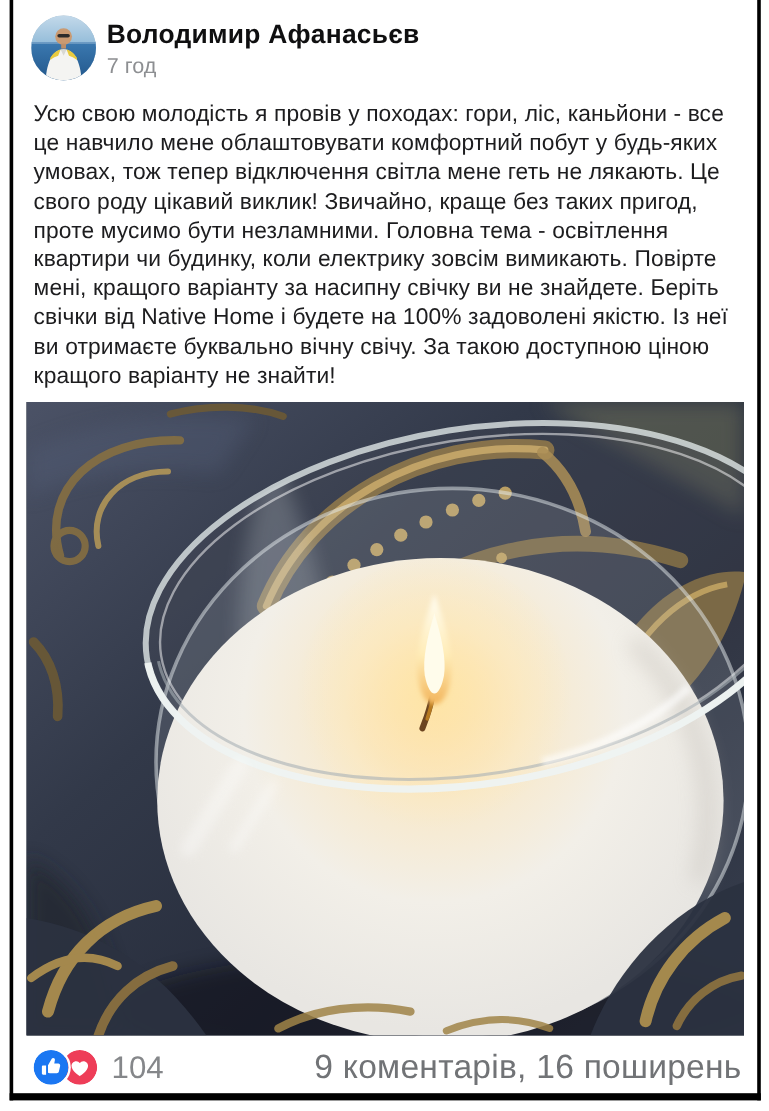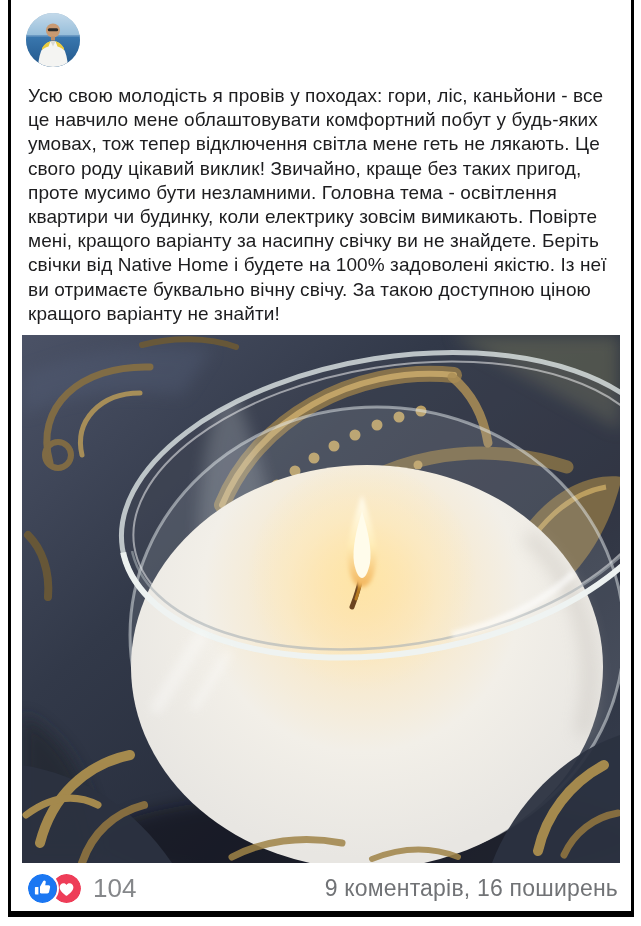--- a/index.html
+++ b/index.html
@@ -30,21 +30,21 @@
   
   .photo{margin:9px 11px 0 11px;width:598px;height:528px;overflow:hidden;background:#2c3240;position:relative;}
   .photo svg{display:block;}
   
   .footer{display:flex;align-items:center;justify-content:space-between;padding:10px 13px 0 17px;}
   .reactions{display:flex;align-items:center;}
   .ricon{width:29px;height:29px;border-radius:50%;display:block;}
   .r-like{position:relative;z-index:2;border-radius:50%;box-shadow:0 0 0 2px #fff;}
   .r-love{position:relative;z-index:1;margin-left:-5px;border-radius:50%;}
   .count{font-size:26px;color:#85878a;margin-left:12px;}
-  .meta{font-size:23px;color:#717376;letter-spacing:.2px;}
+  .meta{font-size:28px;color:#717376;letter-spacing:.2px;}
 </style>
 </head>
 <body>
 
 <div class="page">
   <div class="card">
 
     <div class="header">
       <div class="avatar">
         <svg viewBox="0 0 54 54" aria-hidden="true">
@@ -62,20 +62,24 @@
           <rect y="22" width="54" height="32" fill="url(#sea)"></rect>
           <rect y="22" width="54" height="1.6" fill="#ffffff" opacity=".25"></rect>
           <circle cx="27" cy="17.5" r="7" fill="#c99a72"></circle>
           <rect x="21.8" y="15.3" width="10.4" height="3" rx="1.5" fill="#2b2b2b"></rect>
           <rect x="25" y="23.5" width="4" height="4" fill="#bb8e69"></rect>
           <path d="M12 54 C13 37 19 28 27 28 C35 28 41 37 42 54 Z" fill="#f4f4f2"></path>
           <path d="M16 35 C19 30.5 22 28.8 24.5 28.3 L22.5 33.5 C20.5 34.2 18.2 35.2 16 37 Z" fill="#e9cb3f"></path>
           <path d="M38 35 C35 30.5 32 28.8 29.5 28.3 L31.5 33.5 C33.5 34.2 35.8 35.2 38 37 Z" fill="#e9cb3f"></path>
           <path d="M24.5 28.3 L27 33.5 L29.5 28.3 Z" fill="#d9d9d4"></path>
         </svg>
+      </div>
+      <div class="hcol">
+        <div class="author">Володимир Афанасьєв</div>
+        <div class="time">7 год</div>
       </div>
     </div>
 
     <div class="body-text">Усю свою молодість я провів у походах: гори, ліс, каньйони - все це навчило мене облаштовувати комфортний побут у будь-яких умовах, тож тепер відключення світла мене геть не лякають. Це свого роду цікавий виклик! Звичайно, краще без таких пригод, проте мусимо бути незламними. Головна тема - освітлення квартири чи будинку, коли електрику зовсім вимикають. Повірте мені, кращого варіанту за насипну свічку ви не знайдете. Беріть свічки від Native Home і будете на 100% задоволені якістю. Із неї ви отримаєте буквально вічну свічу. За такою доступною ціною кращого варіанту не знайти!</div>
 
     <div class="photo">
       <svg viewBox="0 0 598 528" width="598" height="528" aria-hidden="true">
         <defs>
           <linearGradient id="fab" x1="0" y1="0" x2="1" y2="1">
             <stop offset="0" stop-color="#4b5266"></stop>

